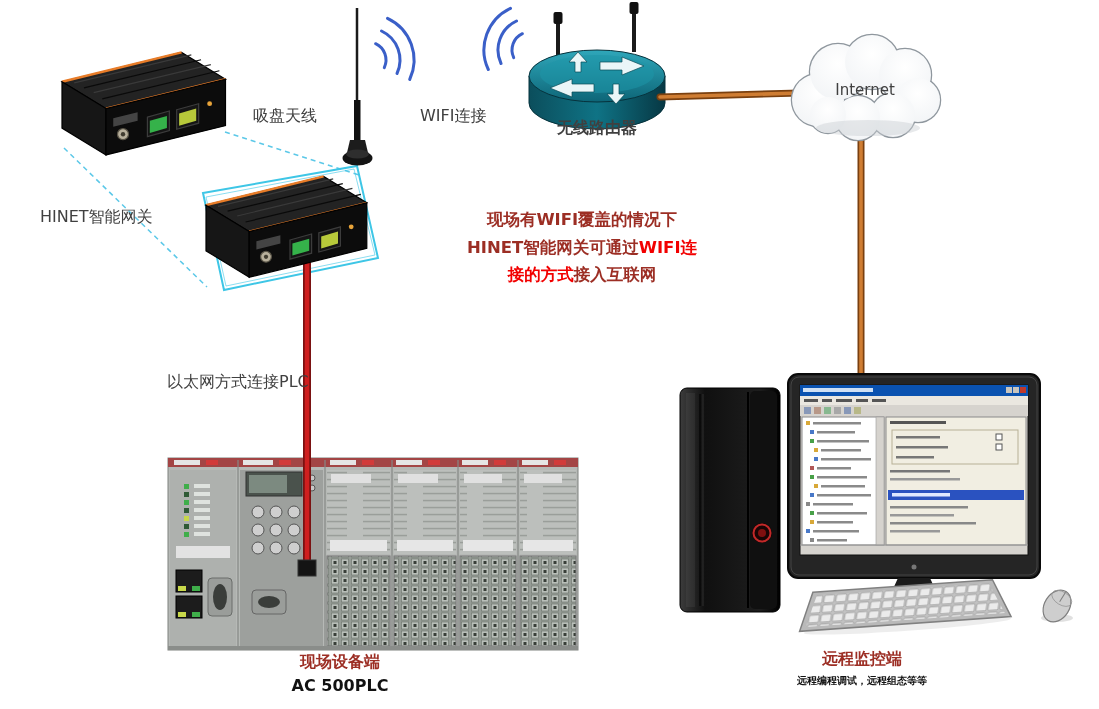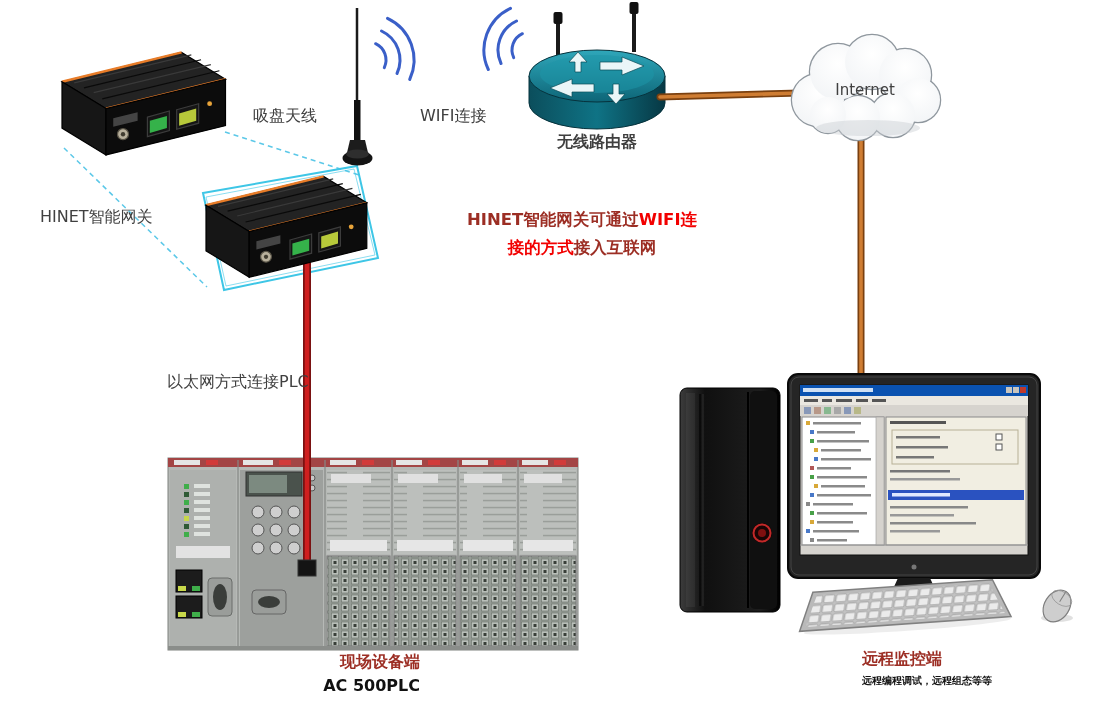--- a/index.html
+++ b/index.html
@@ -5,21 +5,21 @@
   * { margin:0; padding:0; box-sizing:border-box; }
   body { font-family:"DejaVu Sans","Liberation Sans",sans-serif; background:#fff; }
   .canvas { position:relative; width:1099px; height:709px; background:#ffffff; overflow:hidden; }
   .canvas > svg { position:absolute; left:0; top:0; }
   .lbl { position:absolute; font-size:16px; color:#404040; white-space:nowrap; }
   .bold { font-weight:bold; }
   .darkred { color:#9c2e24; }
   .red { color:#f20000; }
   .note { position:absolute; left:448px; top:206px; width:268px; text-align:center;
           font-weight:bold; font-size:16.5px; line-height:27.5px; color:#9c2e24; }
-  .caption { position:absolute; text-align:right; font-weight:bold; font-size:16px; }
+  .caption { position:absolute; text-align:center; font-weight:bold; font-size:16px; }
 </style>
 </head>
 <body>
 
 <div class="canvas">
 
 <svg width="1099" height="709" viewBox="0 0 1099 709">
   <defs>
     <linearGradient id="routerBody" x1="0" y1="0" x2="1" y2="0">
       <stop offset="0" stop-color="#0b4e5c"></stop>
@@ -370,25 +370,26 @@
       <ellipse cx="1057" cy="606" rx="12.5" ry="17" fill="#cecece" stroke="#7e7e7e" stroke-width="1.2"></ellipse>
       <line x1="1057" y1="589" x2="1057" y2="601" stroke="#7e7e7e"></line>
       <ellipse cx="1057" cy="597" rx="11" ry="6.5" fill="none" stroke="#9a9a9a" stroke-width="0.8"></ellipse>
     </g>
   </g>
 </svg>
 
 <div class="lbl" style="left:40px; top:207px;">HINET智能网关</div>
 <div class="lbl" style="left:253px; top:106px;">吸盘天线</div>
 <div class="lbl" style="left:420px; top:106px;">WIFI连接</div>
-<div class="lbl bold" style="left:512px; top:132px; width:170px; text-align:center;">无线路由器</div>
+<div class="lbl bold" style="left:512px; top:118px; width:170px; text-align:center;">无线路由器</div>
 <div class="lbl" style="left:815px; top:81px; width:100px; text-align:center; font-size:15px;">Internet</div>
 <div class="lbl" style="left:167px; top:348px;margin-top:24px;">以太网方式连接PLC</div>
 
 <div class="note">
+  <div>现场有WIFI覆盖的情况下</div>
   <div><span>HINET智能网关可通过</span><span class="red">WIFI连</span></div>
   <div><span class="red">接的方式</span><span>接入互联网</span></div>
 </div>
 
 <div class="caption darkred" style="left:260px; top:652px; width:160px;">现场设备端</div>
 <div class="caption" style="left:260px; top:676px; width:160px; color:#111;">AC 500PLC</div>
 <div class="caption darkred" style="left:782px; top:649px; width:160px;">远程监控端</div>
 <div class="caption" style="left:732px; top:674px; width:260px; color:#111; font-size:10px;">远程编程调试，远程组态等等</div>
 
 </div>

